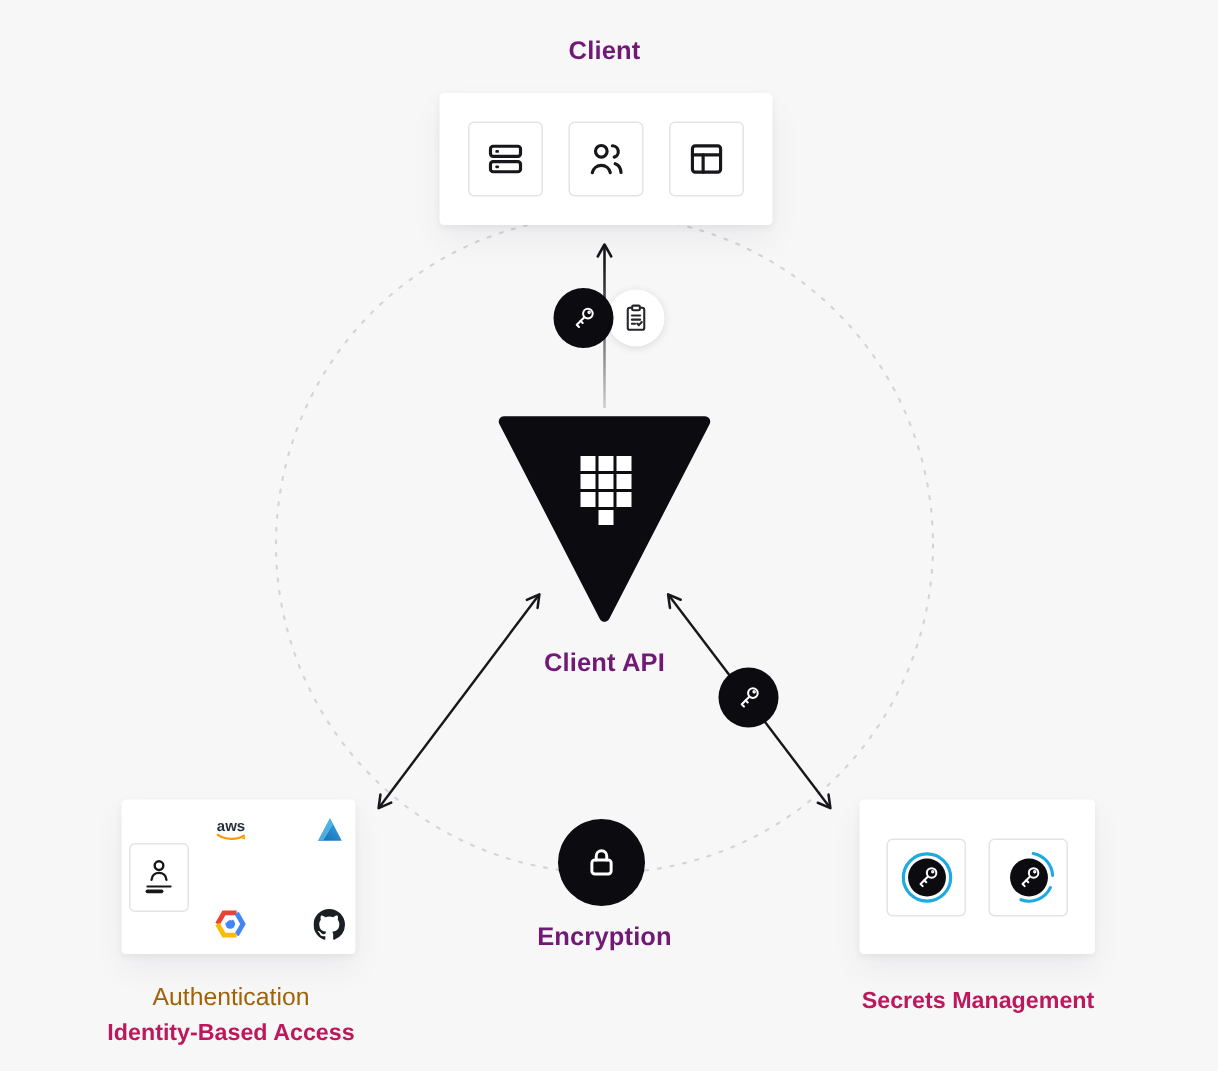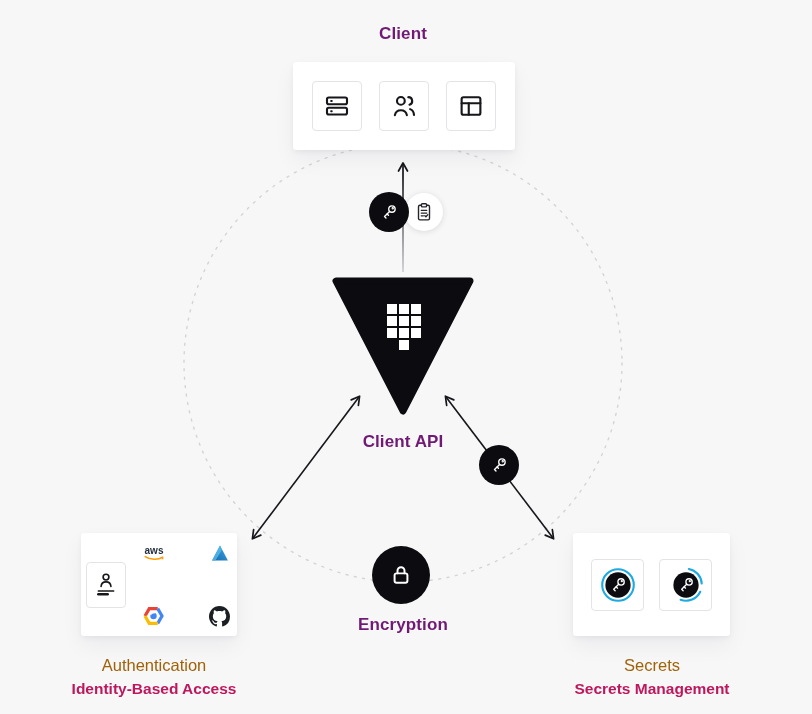--- a/index.html
+++ b/index.html
@@ -228,17 +228,16 @@
         <g transform="translate(11,11)" fill="none" stroke="#ffffff" stroke-width="1.4" stroke-linecap="round" stroke-linejoin="round">
           <circle cx="15.2" cy="8.8" r="3.3"></circle>
           <circle cx="16" cy="8" r="0.5"></circle>
           <path d="M12.7 11.3 L7.5 16.5 L9 18"></path>
           <path d="M10.1 13.9 L11.5 15.3"></path>
         </g>
       </svg>
     </div>
   </div>
   <div class="caption" style="left:527px;top:655px;width:250px;">
-    <div class="t">Secrets</div>
     <div class="s">Secrets Management</div>
   </div>
 
 </div>
 
 </body></html>

